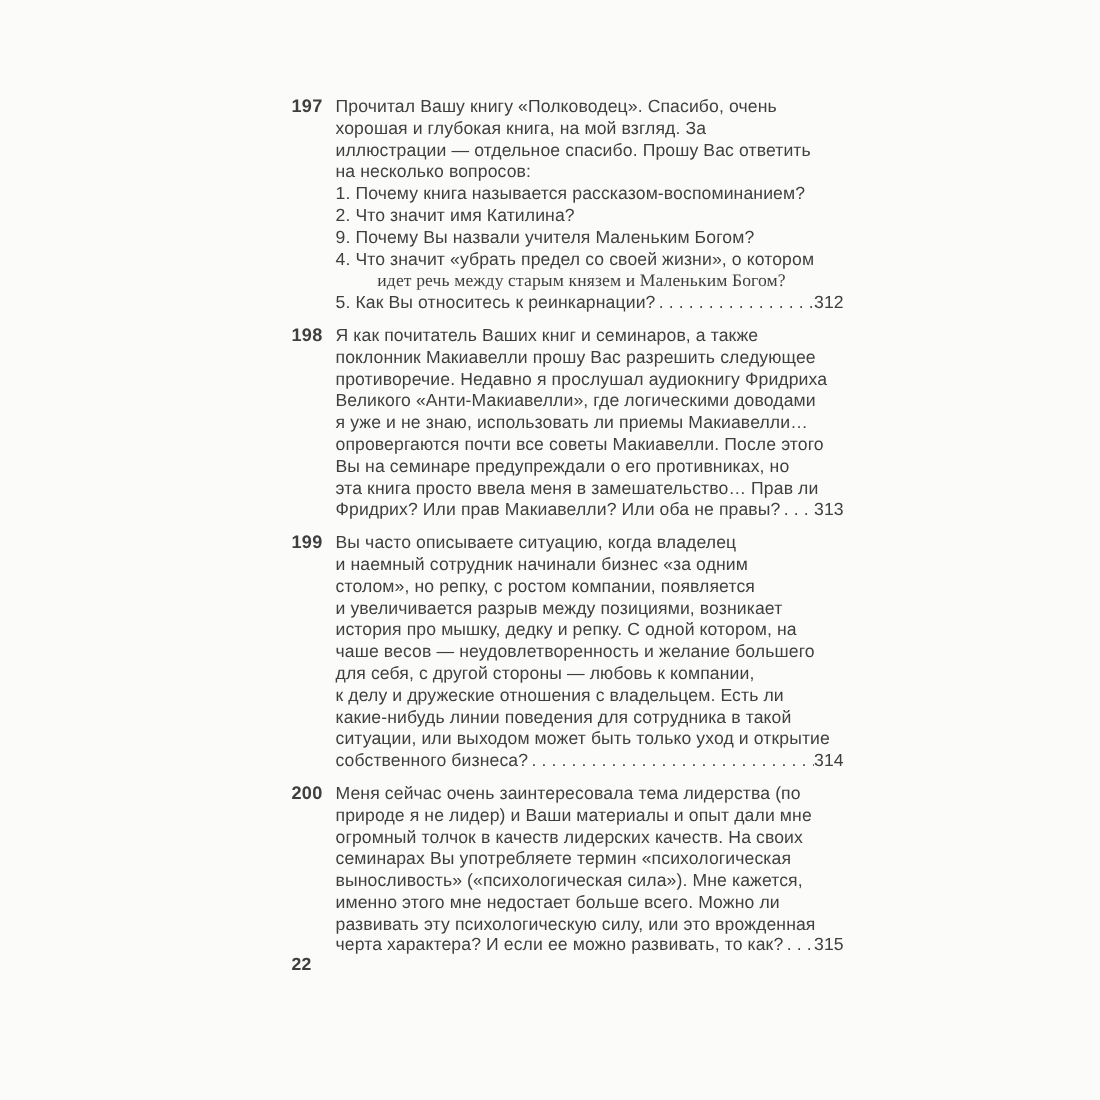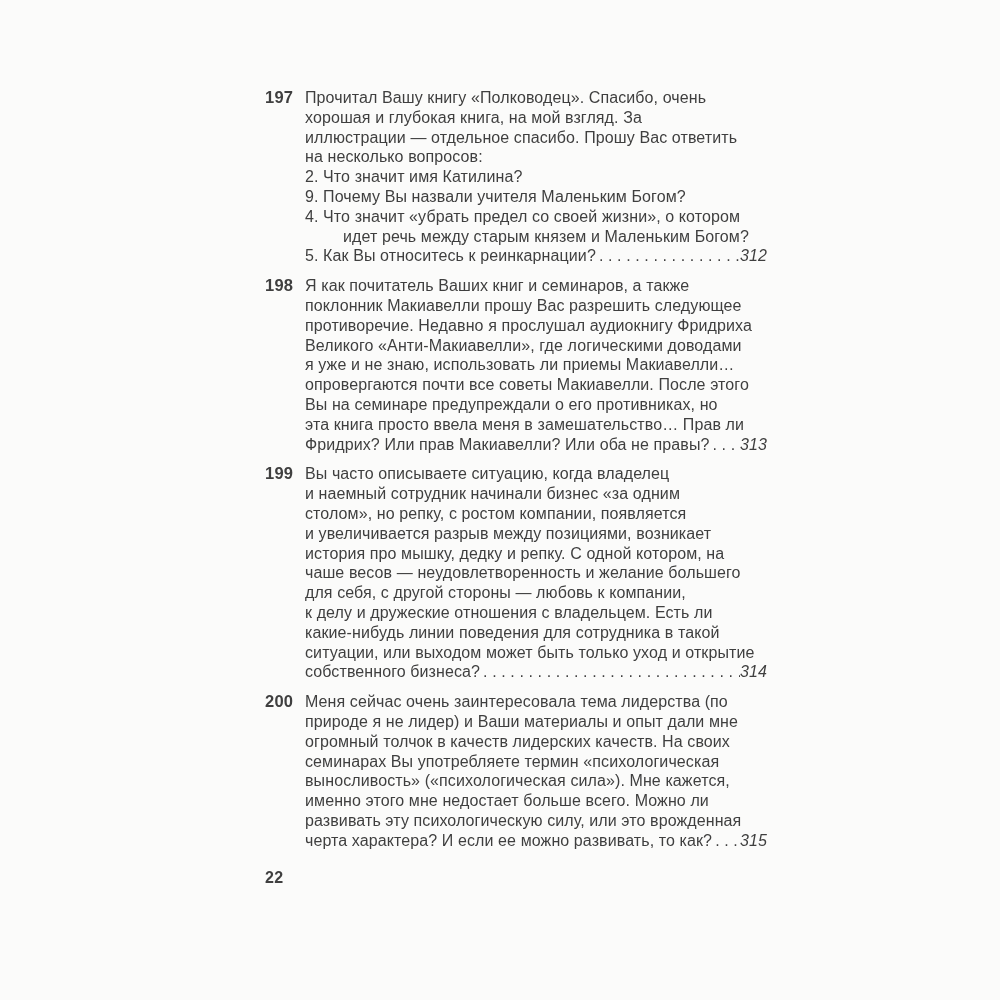--- a/index.html
+++ b/index.html
@@ -48,20 +48,21 @@
     width: 462px;
   }
   .line {
     font-size: 16px;
     line-height: 19.8px;
     white-space: nowrap;
     letter-spacing: 0.1px;
   }
   .line.indent-1 {
     padding-left: 38px;
+    font-family: Liberation Serif, serif;
   }
   .line.has-leader {
     display: flex;
     align-items: baseline;
   }
   .line.has-leader .line-text {
     flex: 0 0 auto;
   }
   .dot-leader {
     flex: 1 1 auto;
@@ -69,21 +70,20 @@
     white-space: nowrap;
     min-width: 0;
     padding-left: 3px;
   }
   .dot-leader::before {
     content: ". . . . . . . . . . . . . . . . . . . . . . . . . . . . . . . . . . . . . . . . . . . . . . . . . . . . . . . .";
   }
   .page-ref {
     flex: 0 0 auto;
     text-align: left;
-    font-style: italic;
   }
   .folio {
     position: absolute;
     left: 265px;
     top: 869px;
     font-size: 16px;
     font-weight: bold;
     letter-spacing: 0.3px;
   }
 </style>
@@ -92,20 +92,21 @@
 
 <div class="page">
   <div class="toc" id="toc">
   <div class="entry">
     <div class="entry-number">197</div>
     <div class="entry-body">
           <div class="line">Прочитал Вашу книгу «Полководец». Спасибо, очень</div>
           <div class="line">хорошая и глубокая книга, на мой взгляд. За</div>
           <div class="line">иллюстрации — отдельное спасибо. Прошу Вас ответить</div>
           <div class="line">на несколько вопросов:</div>
+          <div class="line">1. Почему книга называется рассказом-воспоминанием?</div>
           <div class="line">2. Что значит имя Катилина?</div>
           <div class="line">9. Почему Вы назвали учителя Маленьким Богом?</div>
           <div class="line">4. Что значит «убрать предел со своей жизни», о котором</div>
           <div class="line indent-1">идет речь между старым князем и Маленьким Богом?</div>
           <div class="line has-leader">
             <span class="line-text">5. Как Вы относитесь к реинкарнации?</span>
             <span class="dot-leader"></span>
             <span class="page-ref">312</span>
           </div>
         </div>

